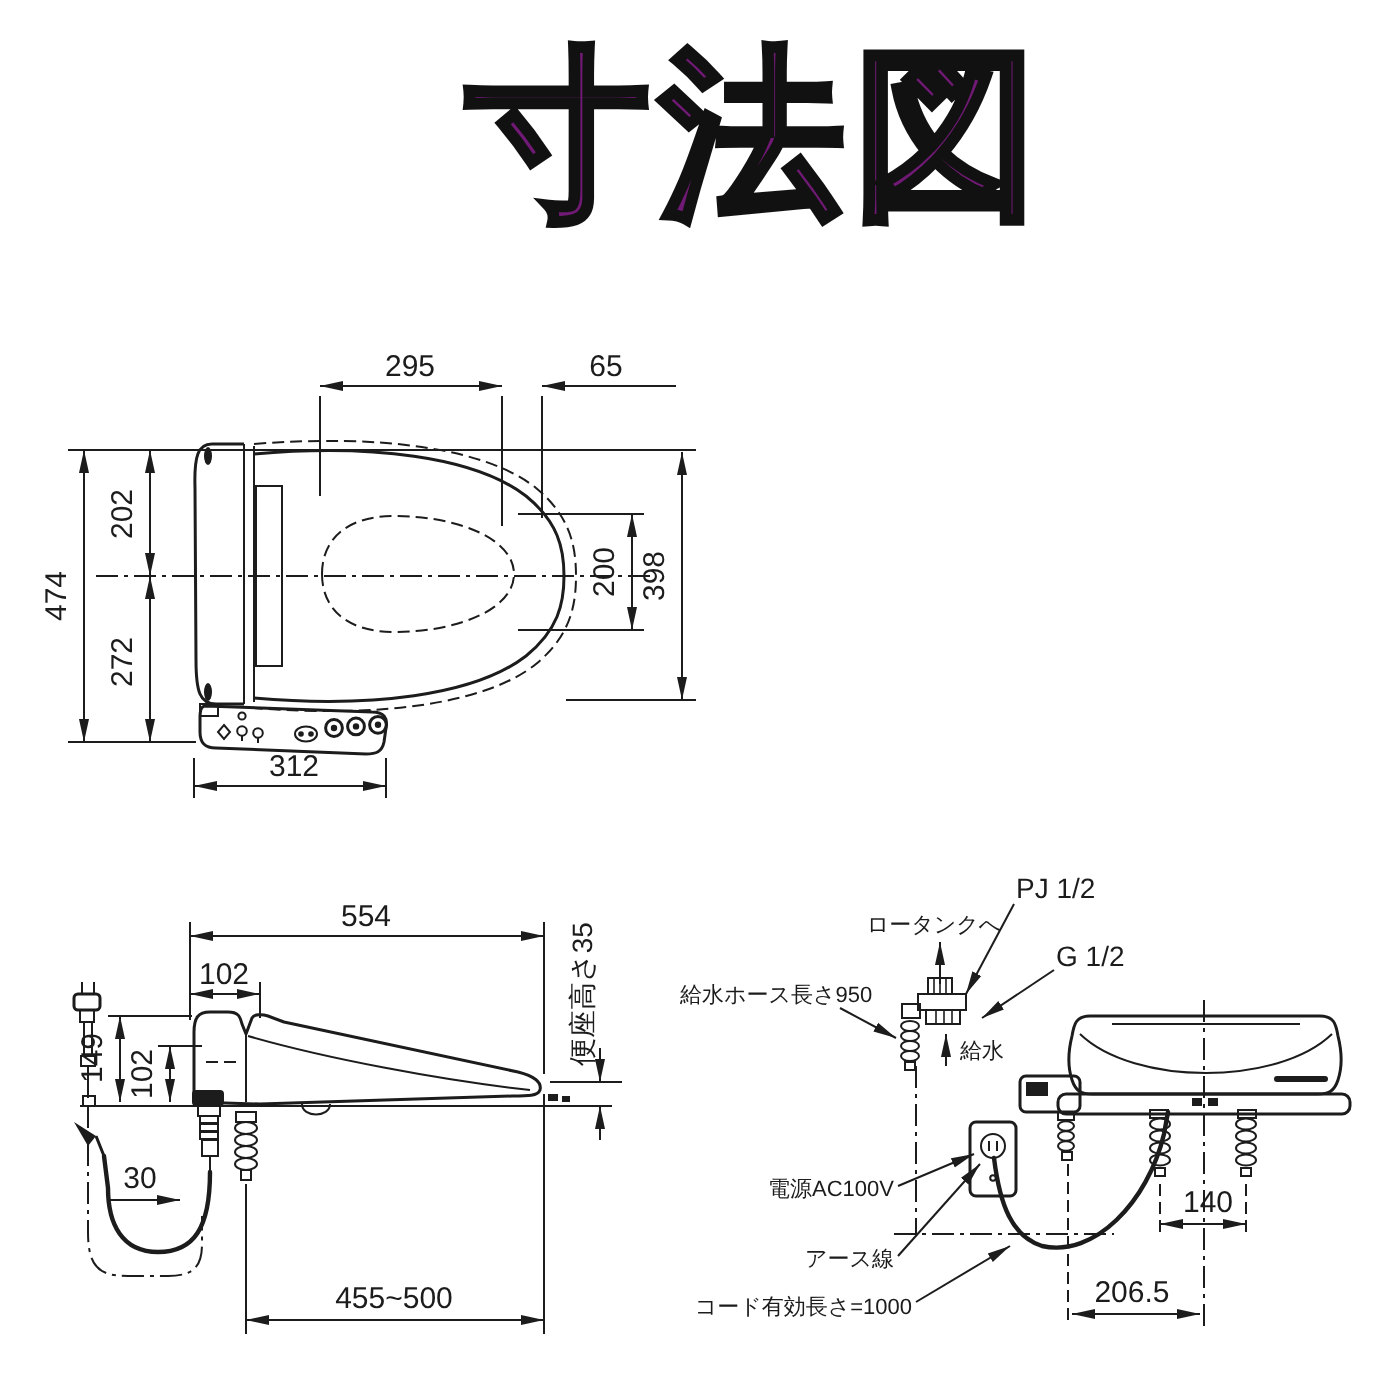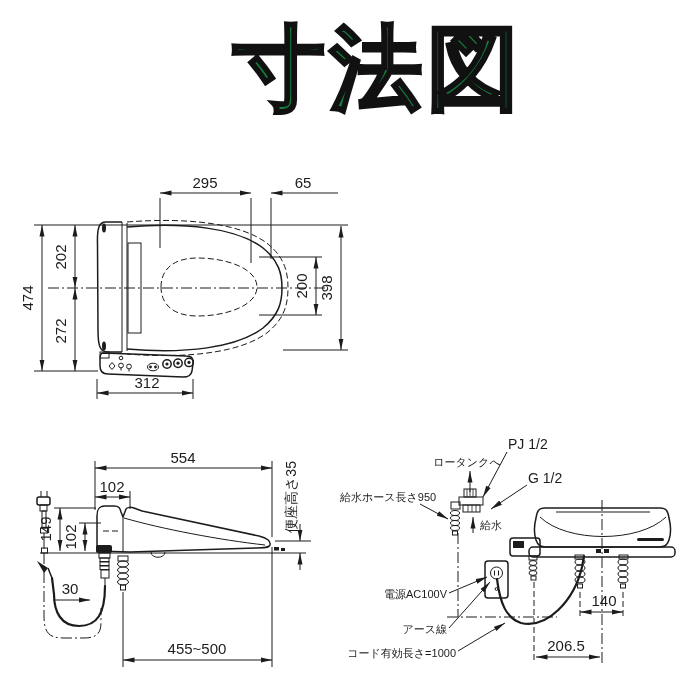--- a/index.html
+++ b/index.html
@@ -1,19 +1,19 @@
 <!DOCTYPE html>
 <html><head>
 <meta charset="utf-8">
 <style>
   html,body{margin:0;padding:0;background:#fff;}
   .stage{position:relative;width:700px;height:700px;background:#ffffff;overflow:hidden;
          font-family:"Liberation Sans",sans-serif;color:#1c1c1c;}
   .title{position:absolute;left:233px;top:20px;margin:0;font-size:92px;line-height:1.05;
-         font-weight:900;letter-spacing:5px;color:#15803d;-webkit-text-stroke:3px #111;
+         font-weight:900;letter-spacing:5px;color:#701a75;-webkit-text-stroke:3px #111;
          font-family:"Liberation Sans",sans-serif;}
   svg{position:absolute;left:0;top:0;}
   .s1{stroke:#1c1c1c;stroke-width:1;fill:none;}
   .s08{stroke:#1c1c1c;stroke-width:.8;fill:none;}
   .s15{stroke:#1c1c1c;stroke-width:1.5;fill:none;stroke-linejoin:round;}
   .s2{stroke:#1c1c1c;stroke-width:2.2;fill:none;stroke-linecap:round;}
   .dsh{stroke-dasharray:6 3;}
   .cdot{stroke-dasharray:11 3 2 3;}
   .fil{fill:#1c1c1c;stroke:none;}
   text{fill:#1c1c1c;font-family:"Liberation Sans",sans-serif;}

